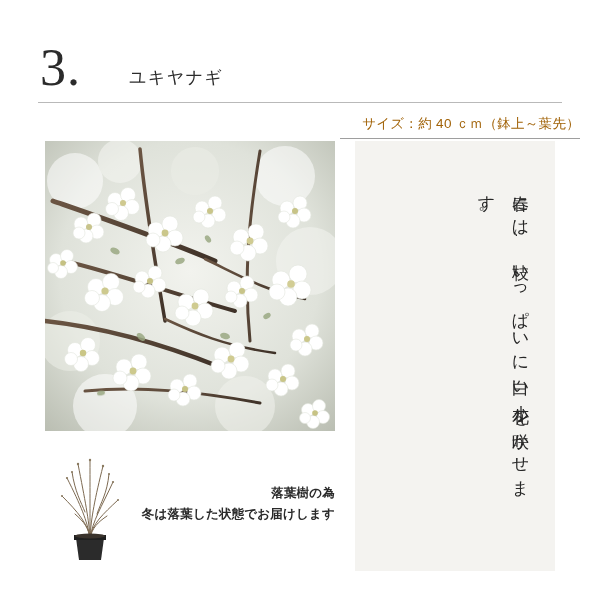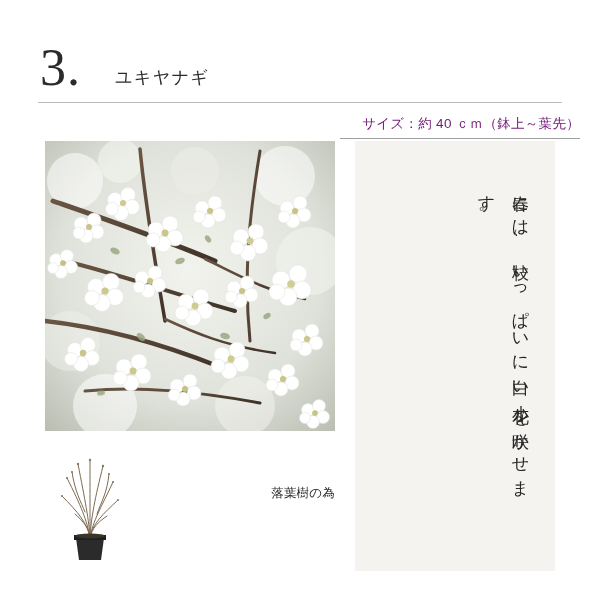--- a/index.html
+++ b/index.html
@@ -36,42 +36,42 @@
     font-size: 52px;
     line-height: 52px;
     font-weight: normal;
     color: #2b2b2b;
     letter-spacing: 1px;
   }
   .header-title {
     font-size: 17px;
     line-height: 20px;
     color: #2b2b2b;
-    margin-left: 34px;
+    margin-left: 48px;
     margin-bottom: 6px;
     letter-spacing: 1.5px;
   }
   .header-rule {
     position: absolute;
     left: 38px;
     top: 102px;
     width: 524px;
     height: 1px;
     background: #b9b9b9;
   }
 
   
   .size-line {
     position: absolute;
     right: 20px;
     top: 115px;
     width: 250px;
     text-align: right;
     font-size: 13.5px;
-    color: #701a75;
+    color: #a16207;
     letter-spacing: 0.3px;
   }
   .size-rule {
     position: absolute;
     left: 340px;
     top: 138px;
     width: 240px;
     height: 1px;
     background: #9e9e9e;
   }
@@ -130,20 +130,21 @@
     top: 483px;
     width: 215px;
     text-align: right;
     font-size: 12.5px;
     line-height: 21px;
     color: #2a2a2a;
     letter-spacing: 0.2px;
   }
   .notes div {
     white-space: nowrap;
+    font-weight: bold;
   }
 </style>
 </head>
 <body>
 
 <div class="page">
 
   <div class="header">
     <div class="header-number">3.</div>
     <div class="header-title">ユキヤナギ</div>
@@ -399,15 +400,16 @@
 
       <path d="M31 88 L59 88 L56 110 L34 110 Z" fill="#2b2b2b"></path>
       <rect x="29" y="85" width="32" height="5" fill="#1f1f1f"></rect>
 
       <ellipse cx="45" cy="86" rx="15" ry="2.4" fill="#3a332c"></ellipse>
     </svg>
   </div>
 
   <div class="notes">
     <div>落葉樹の為</div>
+    <div>冬は落葉した状態でお届けします</div>
   </div>
 
 </div>
 
 </body></html>

